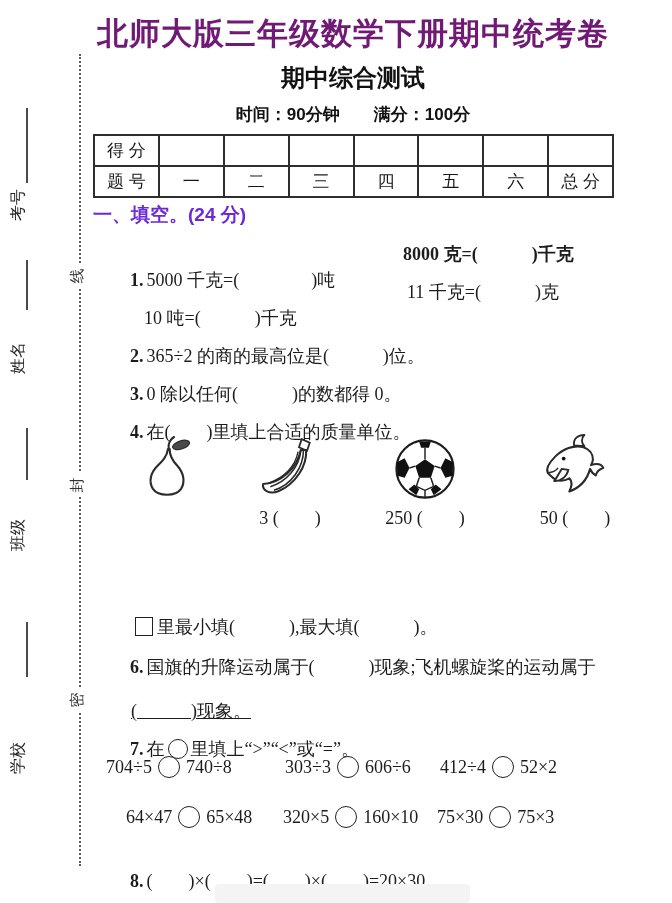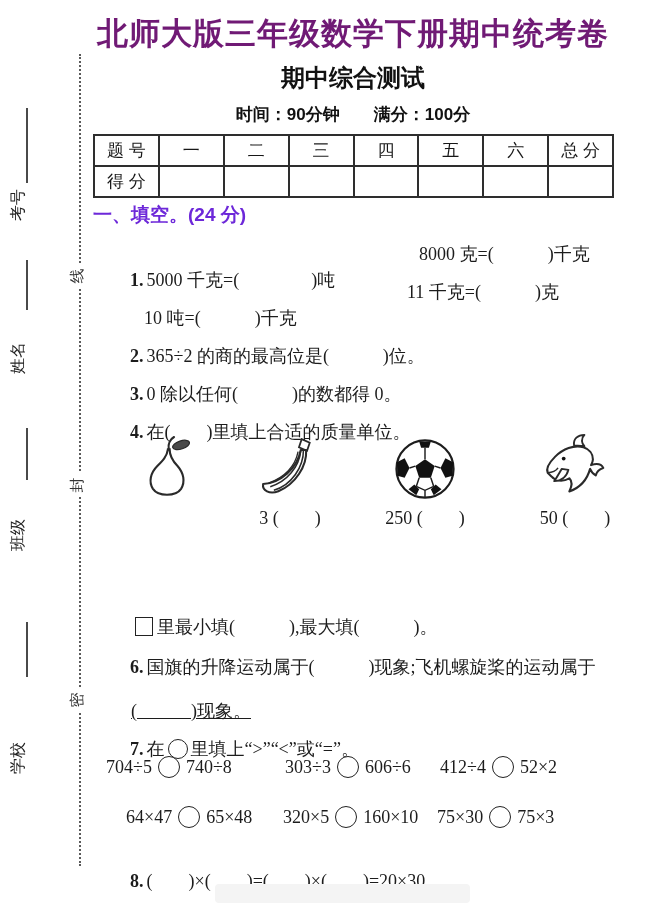--- a/index.html
+++ b/index.html
@@ -24,21 +24,21 @@
   .score-table{position:absolute;left:93px;top:134px;width:521px;border-collapse:collapse;table-layout:fixed;}
   .score-table td{border:2px solid #2e2e2e;height:27px;text-align:center;vertical-align:middle;
         font:17px "Liberation Sans","DejaVu Sans",sans-serif;color:#171717;white-space:pre;}
   
   .line{position:absolute;left:93px;width:572px;height:30px;white-space:pre;
         font:18px/26px "Liberation Serif","DejaVu Serif",serif;color:#1c1c1c;}
   .section{font:bold 19px/24px "Liberation Sans","DejaVu Sans",sans-serif;color:#6d28d9;}
   .qnum{font-weight:bold;margin-left:19px;margin-right:3px;}
   .ind{margin-left:33px;}
   .ind-s{margin-left:20px;text-decoration:underline;}
-  .col2{position:absolute;left:326px;top:0;}
+  .col2{position:absolute;left:310px;top:0;font-weight:bold;}
   .col2b{position:absolute;left:314px;top:0;}
   .sq{display:inline-block;width:16px;height:17px;border:1.7px solid #222;vertical-align:-3px;margin:0 4px;background:#fff;}
   .circ{display:inline-block;width:20px;height:20px;border:1.7px solid #222;border-radius:50%;
         vertical-align:-5px;margin:0 6px;background:#fff;}
   .circ-sm{width:18px;height:18px;margin:0 3px;vertical-align:-4px;}
   .grp{position:absolute;top:0;}
   
   .img-cell{position:absolute;top:428px;width:120px;text-align:center;}
   .img-box{height:72px;display:flex;align-items:flex-end;justify-content:center;}
   .img-label{margin-top:6px;white-space:pre;font:18px "Liberation Serif","DejaVu Serif",serif;}
@@ -64,38 +64,38 @@
   <div class="sealchar" style="top:473px">封</div>
   <div class="sealchar" style="top:688px">密</div>
 
   <div class="title">北师大版三年级数学下册期中统考卷</div>
   <div class="subtitle">期中综合测试</div>
   <div class="meta">时间：90分钟　　满分：100分</div>
 
   <table class="score-table">
     <tbody>
         <tr>
+      <td>得 分</td>
+      <td></td>
+      <td></td>
+      <td></td>
+      <td></td>
+      <td></td>
+      <td></td>
+      <td></td>
+    </tr>
+    <tr>
       <td>题 号</td>
       <td>一</td>
       <td>二</td>
       <td>三</td>
       <td>四</td>
       <td>五</td>
       <td>六</td>
       <td>总 分</td>
-    </tr>
-    <tr>
-      <td>得 分</td>
-      <td></td>
-      <td></td>
-      <td></td>
-      <td></td>
-      <td></td>
-      <td></td>
-      <td></td>
     </tr>
   </tbody>
     </table>
 
   <div class="line section" style="top:203px">一、填空。(24 分)</div>
 
   <div class="line" style="top:241px">
     <span class="qnum">1.</span><span>5000 千克=(　　　　)吨</span>
     <span class="col2">8000 克=(　　　)千克</span>
   </div>

